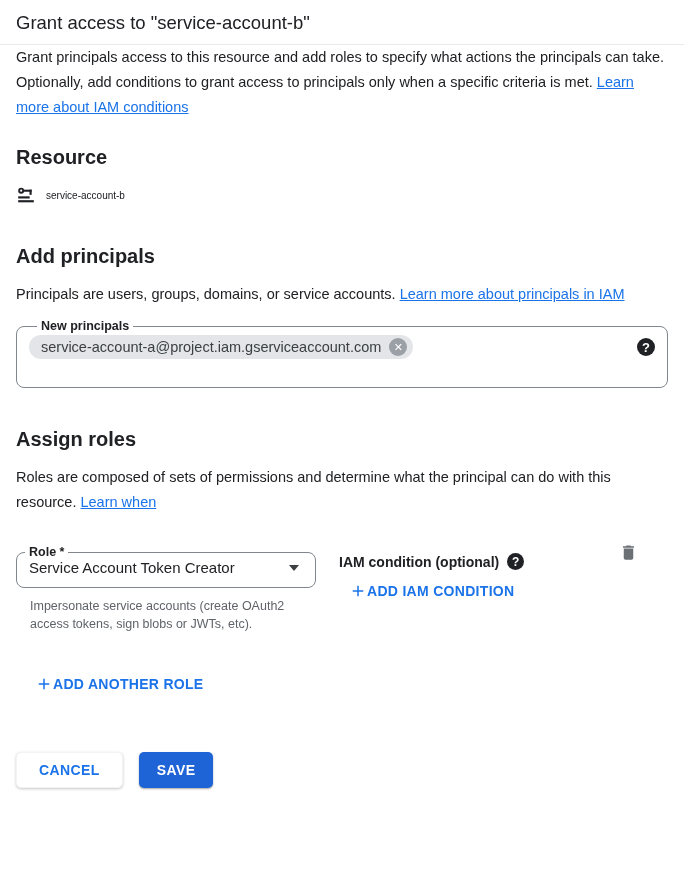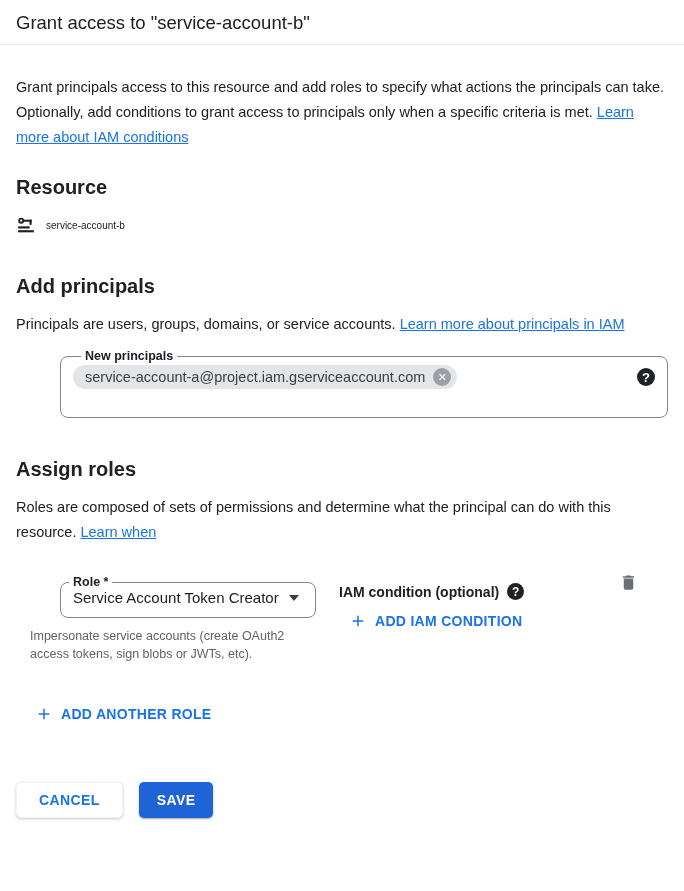--- a/index.html
+++ b/index.html
@@ -12,32 +12,31 @@
   a { color: #1a73e8; text-decoration: underline; cursor: pointer; }
 
   .dialog-header {
     padding: 9px 16px 7px;
     border-bottom: 1px solid #e8eaed;
   }
   .dialog-title { font-size: 18.5px; font-weight: 400; line-height: 28px; color: #202124; }
 
   .content { padding: 0 16px; }
 
-  .intro { margin-top: 30px; line-height: 25px; color: #202124; }
+  .intro { line-height: 25px; color: #202124; }
 
   .section-heading-sm { margin-top: 26px; font-size: 20px; font-weight: 700; }
   .resource-row { margin-top: 16px; display: flex; align-items: center; gap: 10px; font-size: 10px; }
 
   .section-heading-lg { margin-top: 40px; font-size: 20px; font-weight: 700; }
   .section-desc { margin-top: 14px; line-height: 25px; }
 
   fieldset.outlined {
     border: 1px solid #80868b; border-radius: 8px;
     margin-top: 12px;
-    margin-left: 44px;
   }
   fieldset.outlined legend {
     font-size: 12.5px; font-weight: 600; color: #202124;
     padding: 0 4px; margin-left: 8px; line-height: 14px;
   }
   .principals-field { padding: 2px 12px 28px; }
   .principals-row { display: flex; align-items: center; justify-content: space-between; }
 
   .chip {
     display: inline-flex; align-items: center; gap: 8px;
@@ -69,21 +68,21 @@
     border-left: 5px solid transparent; border-right: 5px solid transparent;
     border-top: 6px solid #3c4043;
   }
   .role-helper { margin: 9px 0 0 14px; font-size: 12.5px; line-height: 18px; color: #5f6368; width: 280px; }
 
   .condition-col { margin-left: 23px; flex: 1 1 auto; }
   .condition-label-row { display: flex; align-items: center; gap: 8px; margin-top: 20px; }
   .condition-label { font-size: 14px; font-weight: 700; }
 
   .text-button {
-    display: inline-flex; align-items: center; gap: 8px;
+    display: inline-flex; align-items: center; 
     color: #1a73e8; font-size: 14px; font-weight: 700; letter-spacing: .3px;
     background: none; border: none; cursor: pointer; padding: 0;
     font-family: inherit;
   }
   .add-condition-btn { margin: 12px 0 0 10px; }
   .add-role-btn { margin: 42px 4px 0 19px; }
 
   .trash-col { margin-left: auto; margin-right: 28px; padding-top: 8px; }
   .icon-btn { background: none; border: none; cursor: pointer; padding: 2px; }
 

